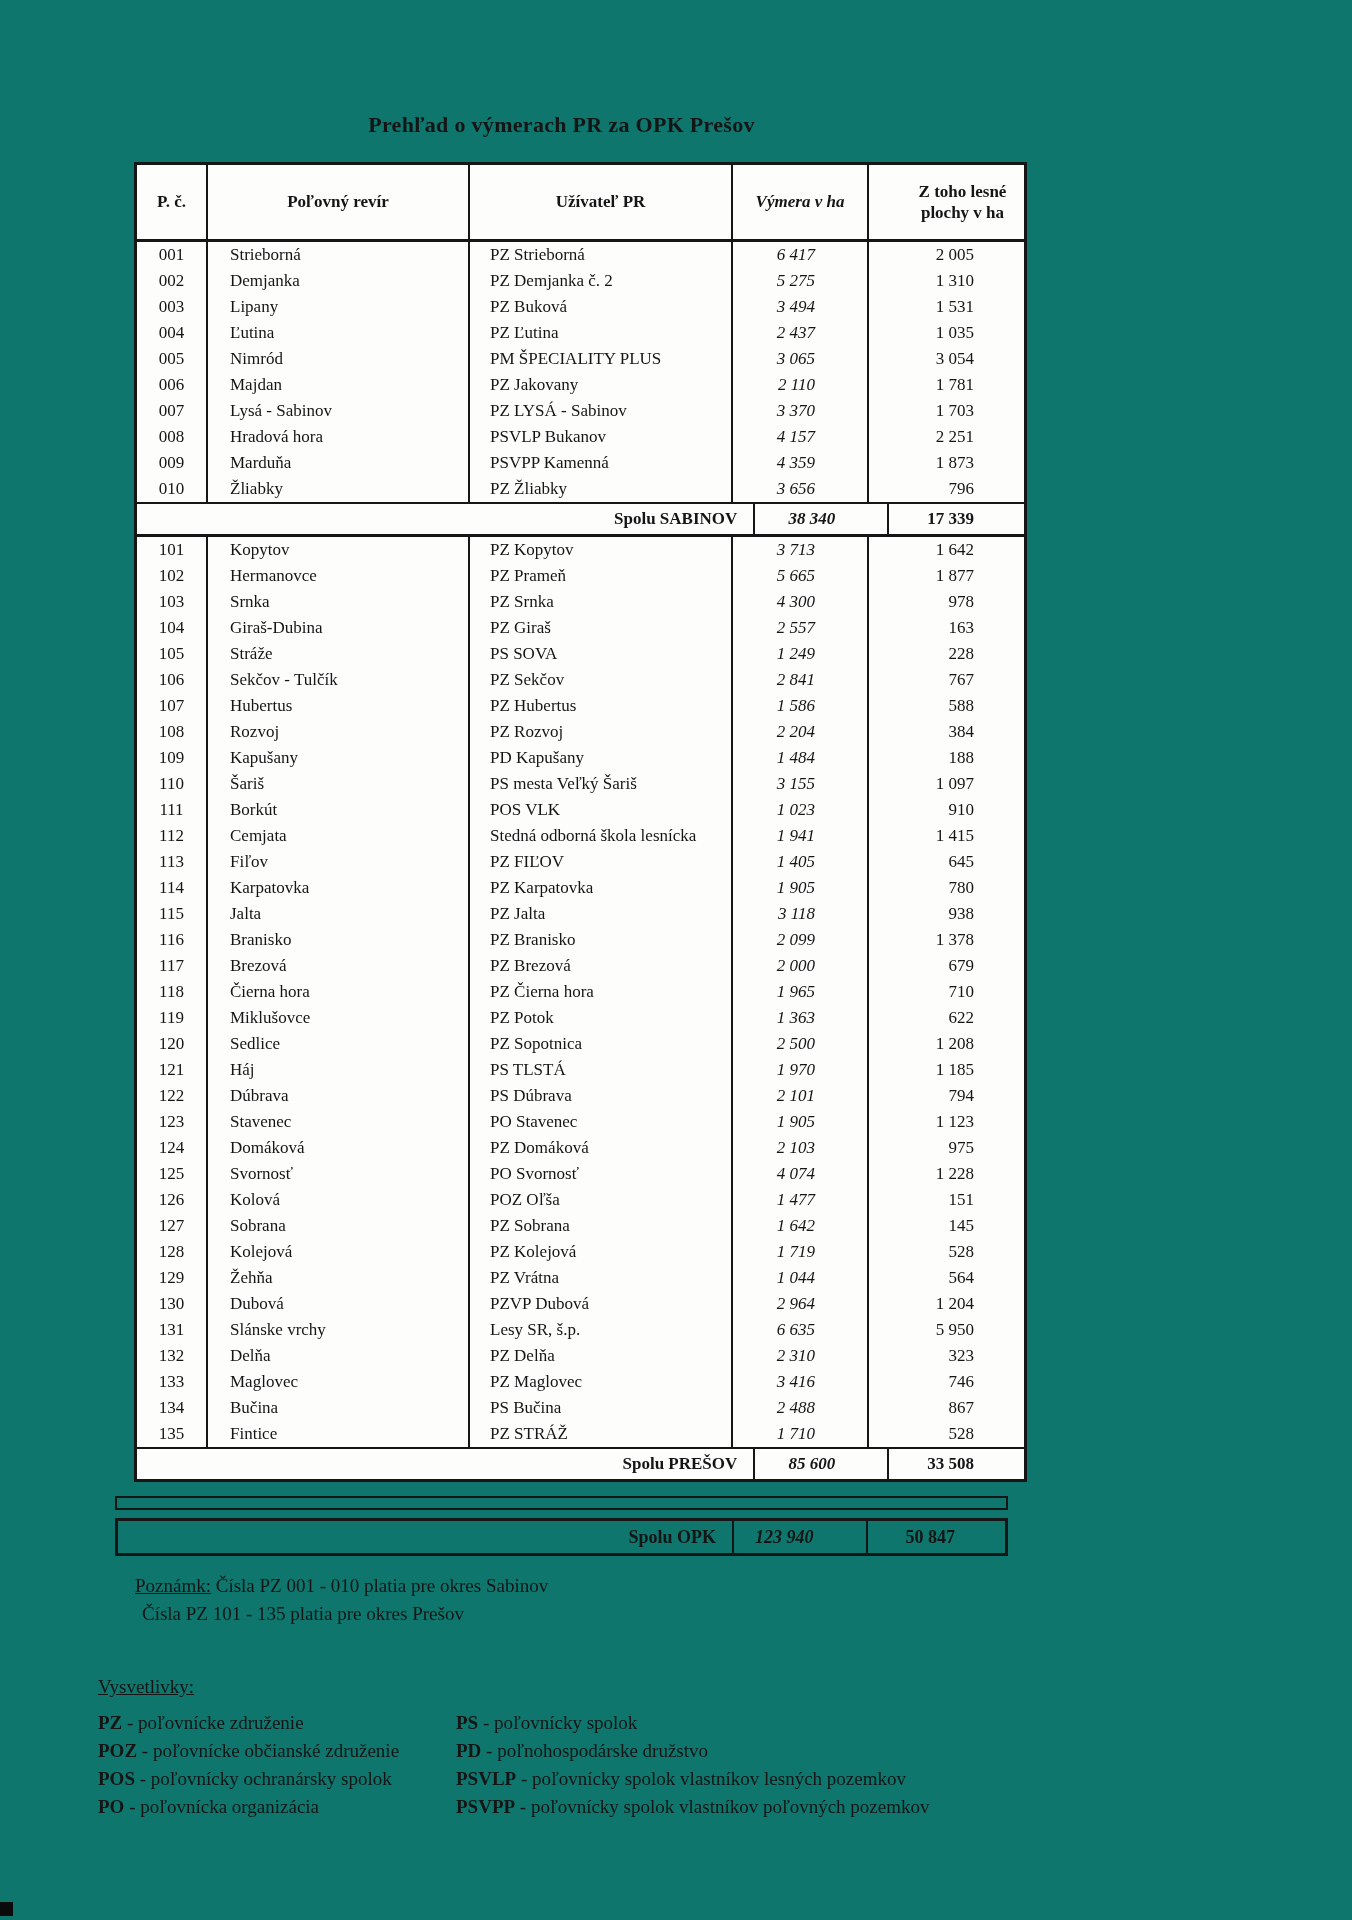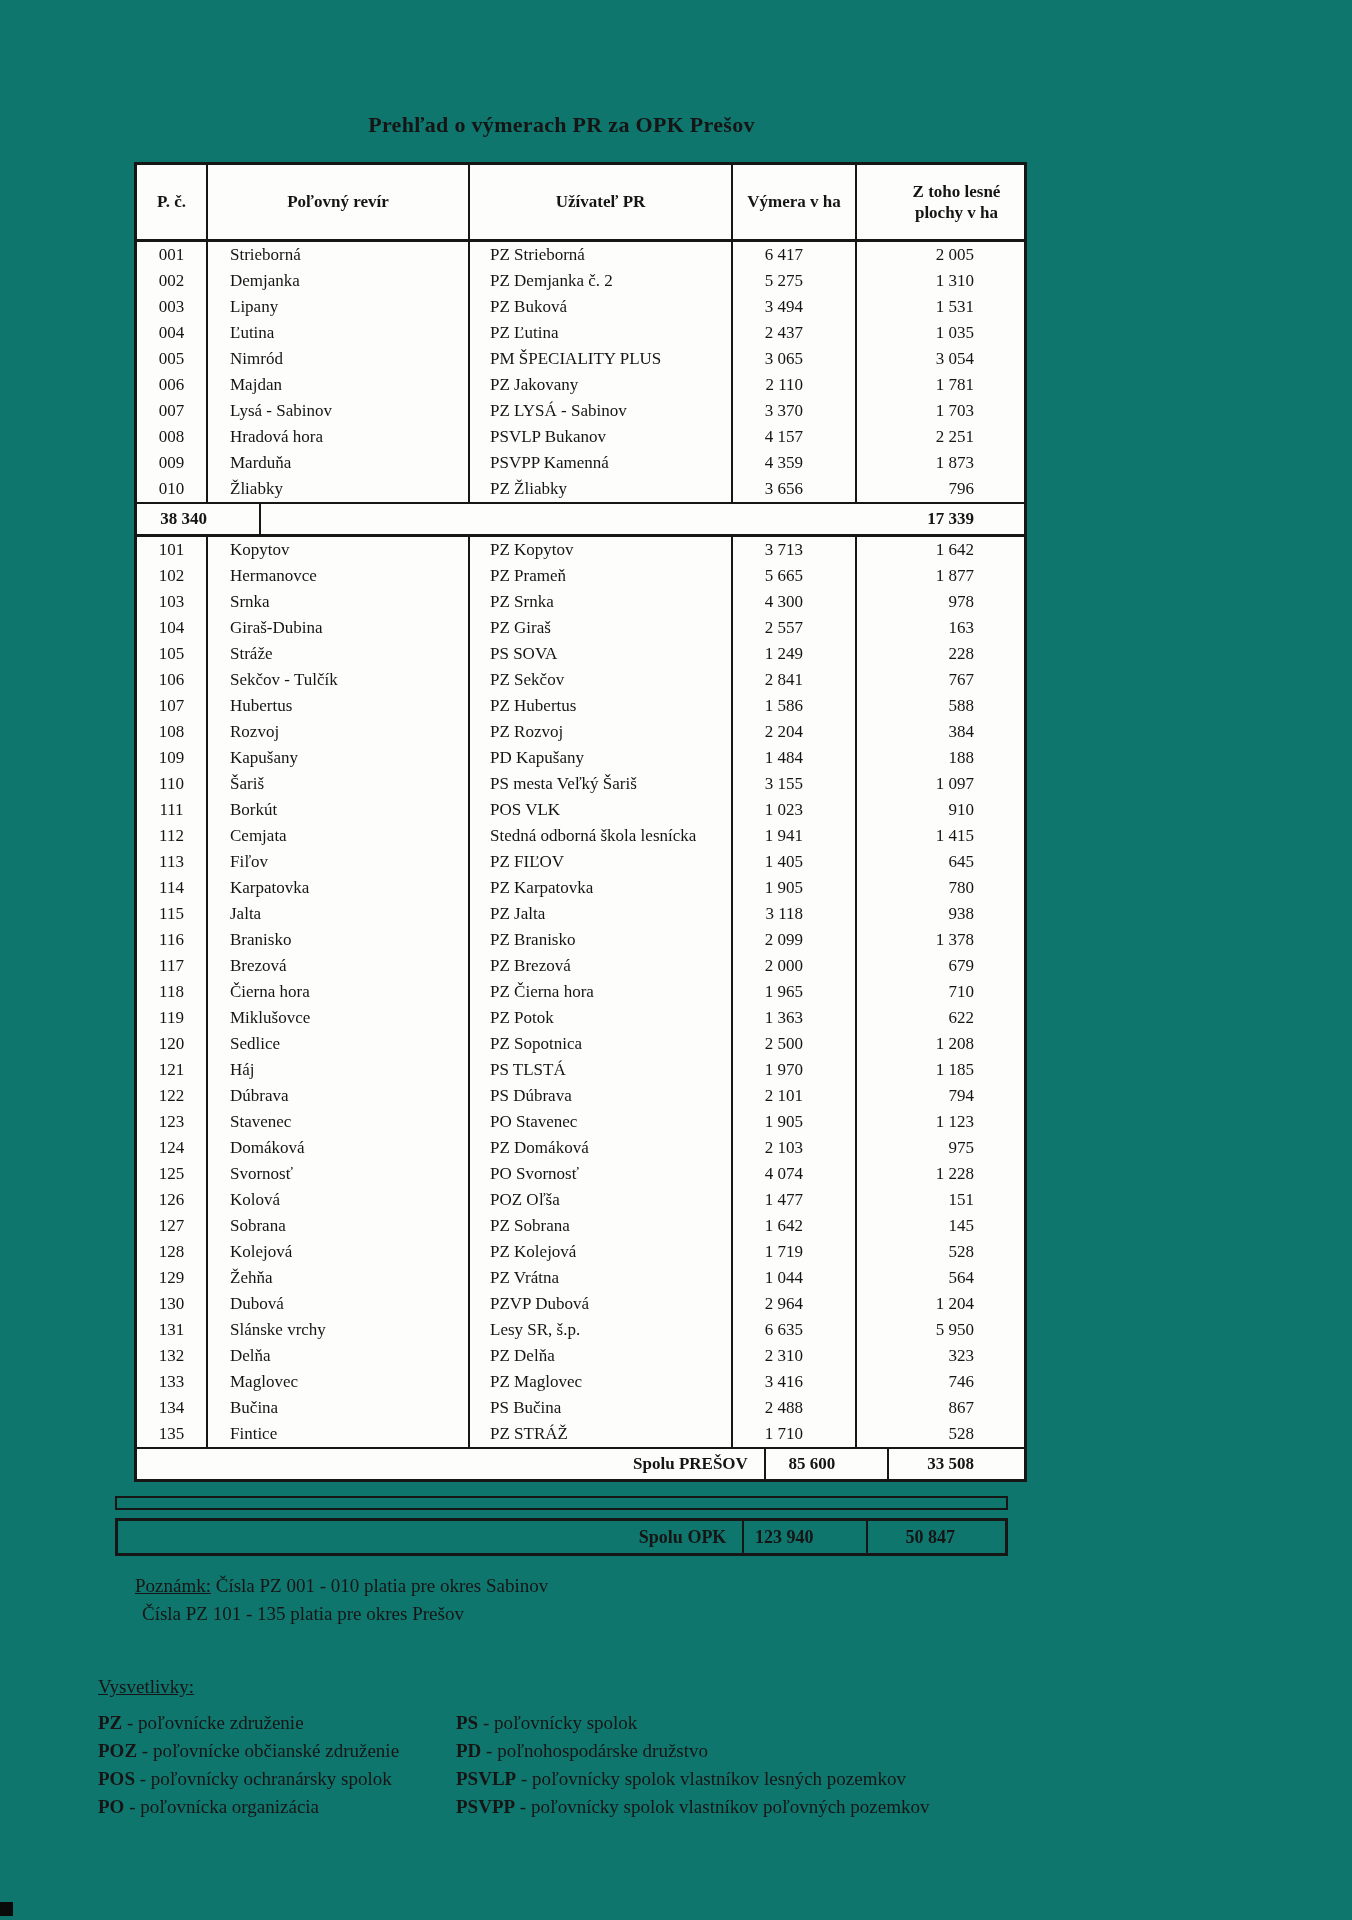--- a/index.html
+++ b/index.html
@@ -10,21 +10,21 @@
   .maintable{position:absolute;top:162px;left:115px;width:893px;border:3px solid #161616;
              box-sizing:border-box;background:#fdfdfc;margin-left:19px;}
   .thead{display:flex;border-bottom:3px solid #161616;height:74px;}
   .hcell{display:flex;align-items:center;justify-content:center;font-weight:bold;
          font-size:17px;text-align:center;line-height:1.25;box-sizing:border-box;padding:0 6px;}
   .trow{display:flex;height:26px;font-size:17px;}
   .cell{display:flex;align-items:center;box-sizing:border-box;height:100%;white-space:nowrap;}
   .c1{width:71px;justify-content:center;border-right:2px solid #161616;}
   .c2{width:262px;padding-left:22px;border-right:2px solid #161616;}
   .c3{width:263px;padding-left:20px;border-right:2px solid #161616;}
-  .c4{width:124px;justify-content:flex-end;padding-right:52px;border-right:2px solid #161616;}
+  .c4{width:136px;justify-content:flex-end;padding-right:52px;border-right:2px solid #161616;font-style:italic;}
   .c5{flex:1;justify-content:flex-end;padding-right:50px;padding-left:38px;}
   .hcell.c2,.hcell.c3{padding-left:6px;}
   .hcell.c4,.hcell.c5{padding-right:6px;justify-content:center;}
   .total{height:30px;font-weight:bold;border-top:2px solid #161616;border-bottom:3px solid #161616;}
   .total:last-child{border-bottom:none;}
   .tlabel{width:634px;justify-content:flex-end;padding-right:16px;border-right:2px solid #161616;}
   .strip{position:absolute;top:1496px;left:115px;width:893px;height:14px;
          border:2px solid #161616;box-sizing:border-box;}
   .opkrow{position:absolute;top:1518px;left:115px;width:893px;height:38px;
           border:3px solid #161616;box-sizing:border-box;display:flex;font-weight:bold;font-size:18px;}
@@ -124,20 +124,21 @@
         <div class="trow">
           <div class="cell c1">010</div>
           <div class="cell c2">Žliabky</div>
           <div class="cell c3">PZ Žliabky</div>
           <div class="cell c4">3 656</div>
           <div class="cell c5">796</div>
         </div>
       </div>
 
     <div class="trow total">
+      <div class="cell tlabel">Spolu SABINOV</div>
       <div class="cell c4">38 340</div>
       <div class="cell c5">17 339</div>
     </div>
 
     <div>
         <div class="trow">
           <div class="cell c1">101</div>
           <div class="cell c2">Kopytov</div>
           <div class="cell c3">PZ Kopytov</div>
           <div class="cell c4">3 713</div>

